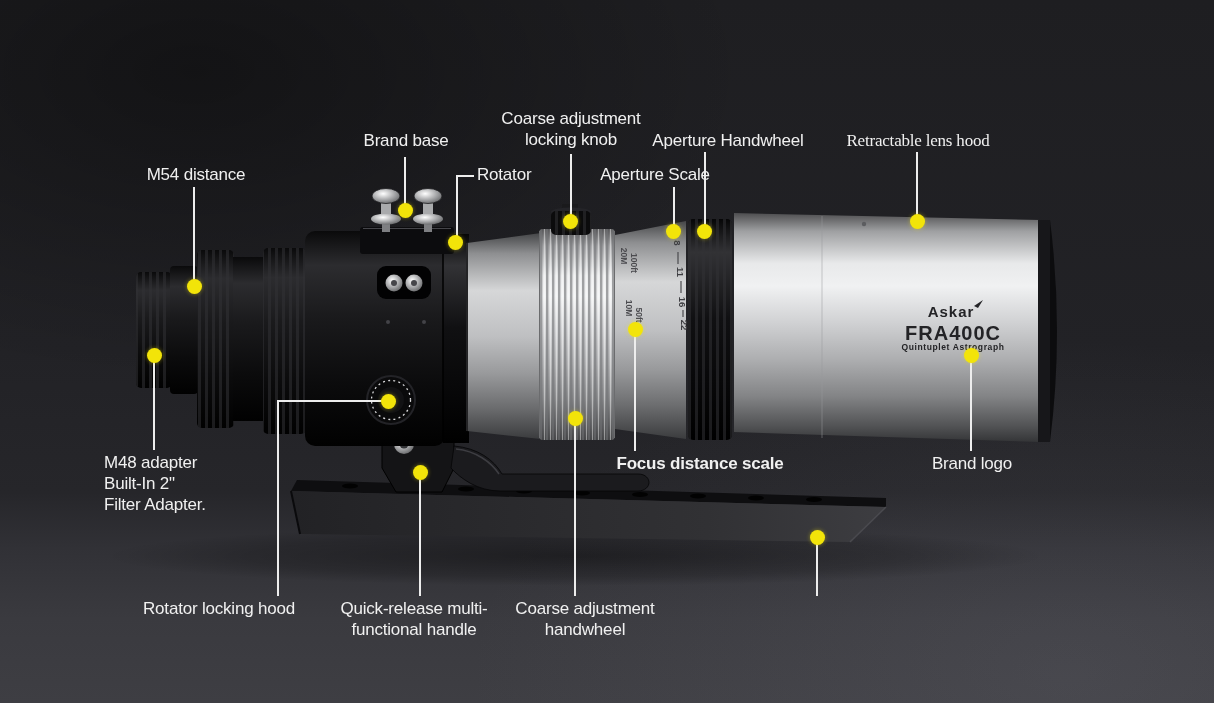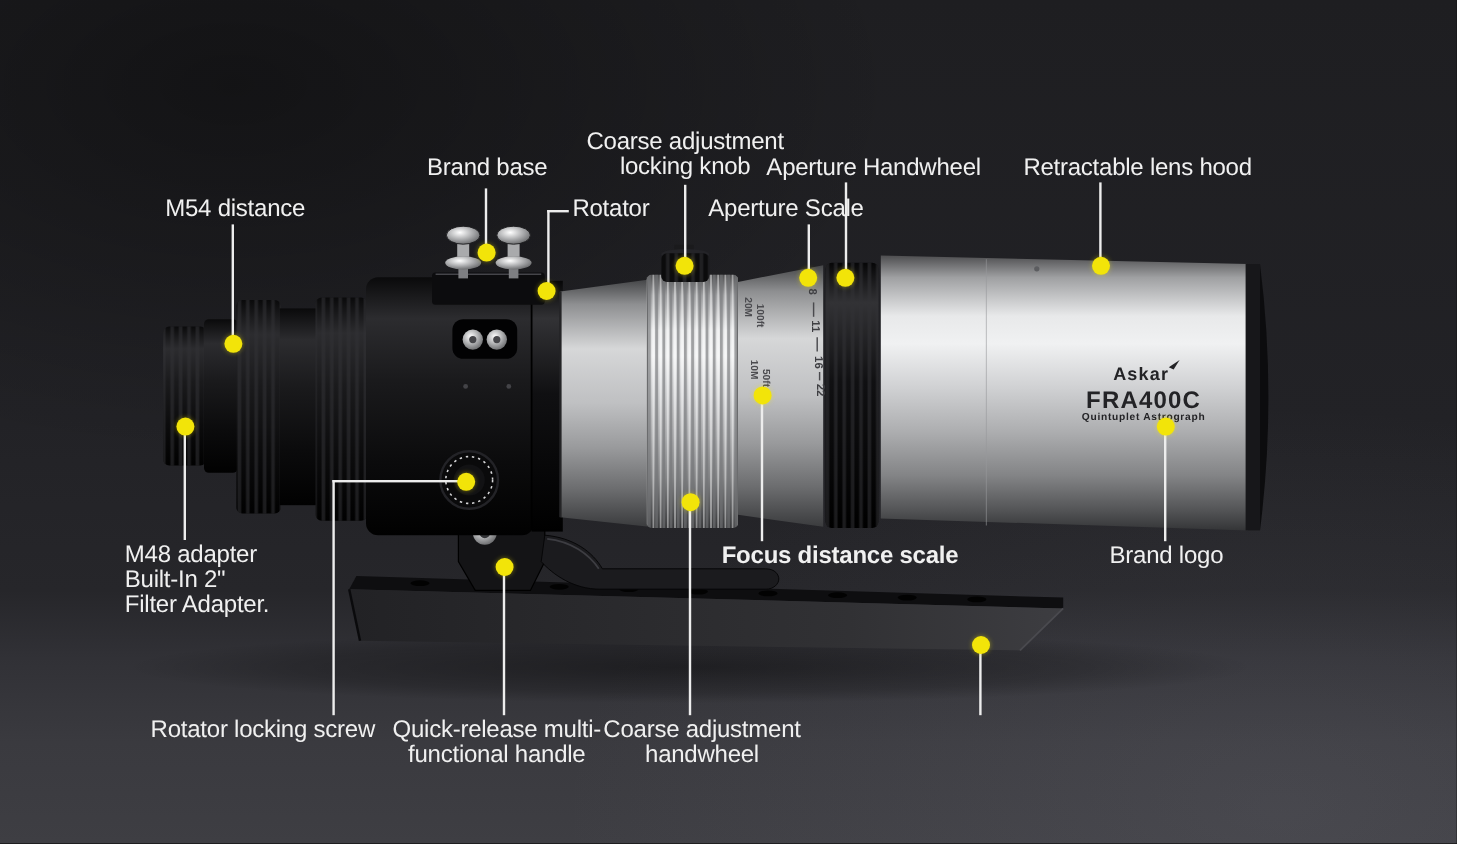--- a/index.html
+++ b/index.html
@@ -6,21 +6,21 @@
   .stage{
     position:relative;width:1214px;height:703px;overflow:hidden;
     font-family:"Liberation Sans",sans-serif;
     background:
       radial-gradient(900px 500px at 16% 10%, rgba(0,0,0,0.38), rgba(0,0,0,0) 62%),
       radial-gradient(1000px 560px at 88% 96%, rgba(130,130,142,0.16), rgba(0,0,0,0) 60%),
       linear-gradient(to bottom,#1e1e21 0%,#222226 50%,#26262a 70%,#313136 78%,#3a3a3f 88%,#3e3e43 100%);
   }
   svg{position:absolute;left:0;top:0;}
   .label{
-    position:absolute;color:#f0f0f0;font-size:20px;line-height:21px;
+    position:absolute;color:#f0f0f0;font-size:17px;line-height:21px;
     letter-spacing:-0.2px;white-space:pre-line;text-align:center;
   }
   .label.center{transform:translateX(-50%);}
   .label.left{text-align:left;}
   .line{position:absolute;width:2px;background:#ededed;}
   .hline{position:absolute;height:2px;background:#ededed;}
   .dot{
     position:absolute;width:15px;height:15px;border-radius:50%;
     background:#f2e409;box-shadow:0 0 4px rgba(242,228,9,.45);
   }
@@ -258,25 +258,25 @@
   <div class="dot" style="left:568px;top:411px;"></div>
   <div class="dot" style="left:810px;top:530px;"></div>
 
   <div class="label center" style="left:196px;top:164px;">M54 distance</div>
   <div class="label center" style="left:406px;top:130px;">Brand base</div>
   <div class="label center" style="left:571px;top:108px;">Coarse adjustment
 locking knob</div>
   <div class="label left" style="left:477px;top:164px;">Rotator</div>
   <div class="label center" style="left:639px;top:164px;margin-left:16px;">Aperture Scale</div>
   <div class="label center" style="left:728px;top:130px;">Aperture Handwheel</div>
-  <div class="label center" style="left:948px;top:130px;">Retractable lens hood</div>
+  <div class="label center" style="left:918px;top:130px;font-family:Liberation Serif, serif;">Retractable lens hood</div>
   <div class="label left" style="left:104px;top:452px;">M48 adapter
 Built-In 2"
 Filter Adapter.</div>
   <div class="label center" style="left:700px;top:453px;font-weight:bold;">Focus distance scale</div>
   <div class="label center" style="left:972px;top:453px;">Brand logo</div>
-  <div class="label center" style="left:219px;top:598px;">Rotator locking screw</div>
+  <div class="label center" style="left:219px;top:598px;">Rotator locking hood</div>
   <div class="label center" style="left:414px;top:598px;">Quick-release multi-
 functional handle</div>
   <div class="label center" style="left:585px;top:598px;">Coarse adjustment
 handwheel</div>
 
 </div>
 
 </body></html>

